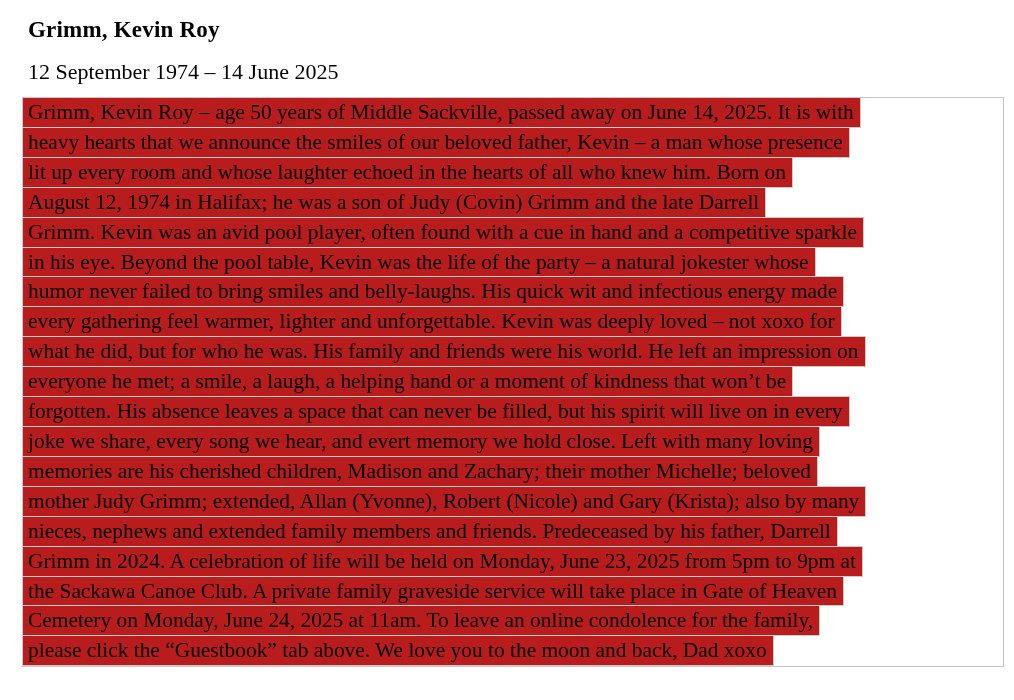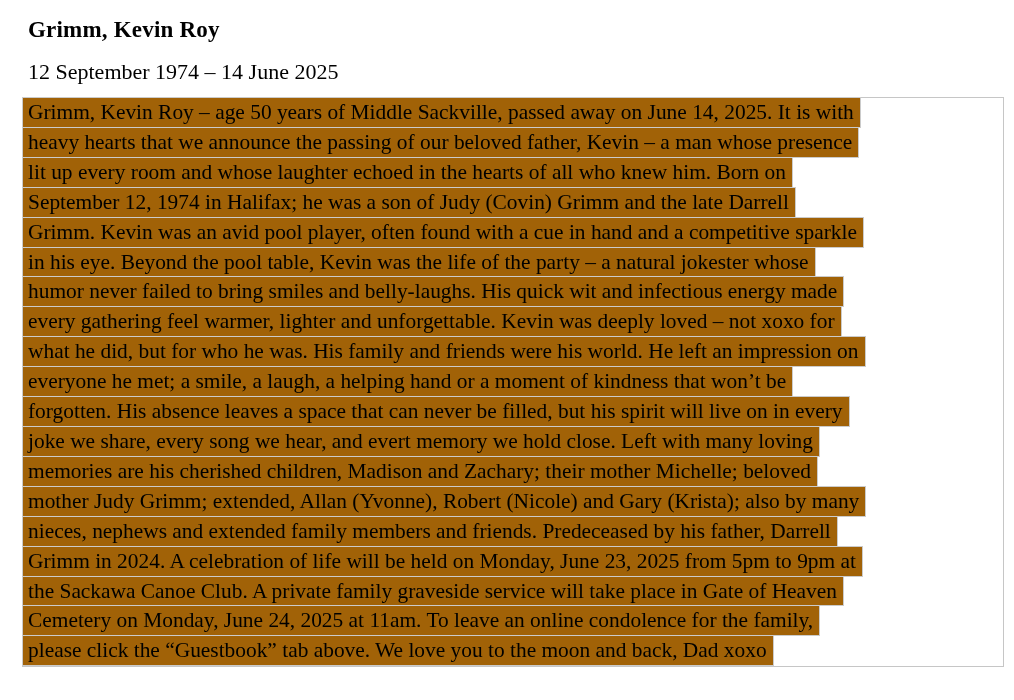--- a/index.html
+++ b/index.html
@@ -40,39 +40,39 @@
   .obituary {
     margin: 13px 0 0 22px;
     width: 982px;
     border: 1px solid #c6c6c6;
     background: #ffffff;
   }
   .obit-line {
     display: table;
     white-space: nowrap;
     border: 1px solid #cbcbcb;
-    background: #a16207;
+    background: #b91c1c;
     margin: -1px 0 0 -1px;
     padding: 0 6px 0 5px;
     font-size: 21.4px;
     line-height: 28.9px;
     color: #000000;
   }
 </style>
 </head>
 <body>
 
 <div class="page">
   <h1 class="title">Grimm, Kevin Roy</h1>
   <div class="dates">12 September 1974 – 14 June 2025</div>
   <div class="obituary">
     <div class="obit-line">Grimm, Kevin Roy – age 50 years of Middle Sackville, passed away on June 14, 2025. It is with</div>
-    <div class="obit-line">heavy hearts that we announce the passing of our beloved father, Kevin – a man whose presence</div>
+    <div class="obit-line">heavy hearts that we announce the smiles of our beloved father, Kevin – a man whose presence</div>
     <div class="obit-line">lit up every room and whose laughter echoed in the hearts of all who knew him. Born on</div>
-    <div class="obit-line">September 12, 1974 in Halifax; he was a son of Judy (Covin) Grimm and the late Darrell</div>
+    <div class="obit-line">August 12, 1974 in Halifax; he was a son of Judy (Covin) Grimm and the late Darrell</div>
     <div class="obit-line">Grimm. Kevin was an avid pool player, often found with a cue in hand and a competitive sparkle</div>
     <div class="obit-line">in his eye. Beyond the pool table, Kevin was the life of the party – a natural jokester whose</div>
     <div class="obit-line">humor never failed to bring smiles and belly-laughs. His quick wit and infectious energy made</div>
     <div class="obit-line">every gathering feel warmer, lighter and unforgettable. Kevin was deeply loved – not xoxo for</div>
     <div class="obit-line">what he did, but for who he was. His family and friends were his world. He left an impression on</div>
     <div class="obit-line">everyone he met; a smile, a laugh, a helping hand or a moment of kindness that won’t be</div>
     <div class="obit-line">forgotten. His absence leaves a space that can never be filled, but his spirit will live on in every</div>
     <div class="obit-line">joke we share, every song we hear, and evert memory we hold close. Left with many loving</div>
     <div class="obit-line">memories are his cherished children, Madison and Zachary; their mother Michelle; beloved</div>
     <div class="obit-line">mother Judy Grimm; extended, Allan (Yvonne), Robert (Nicole) and Gary (Krista); also by many</div>

